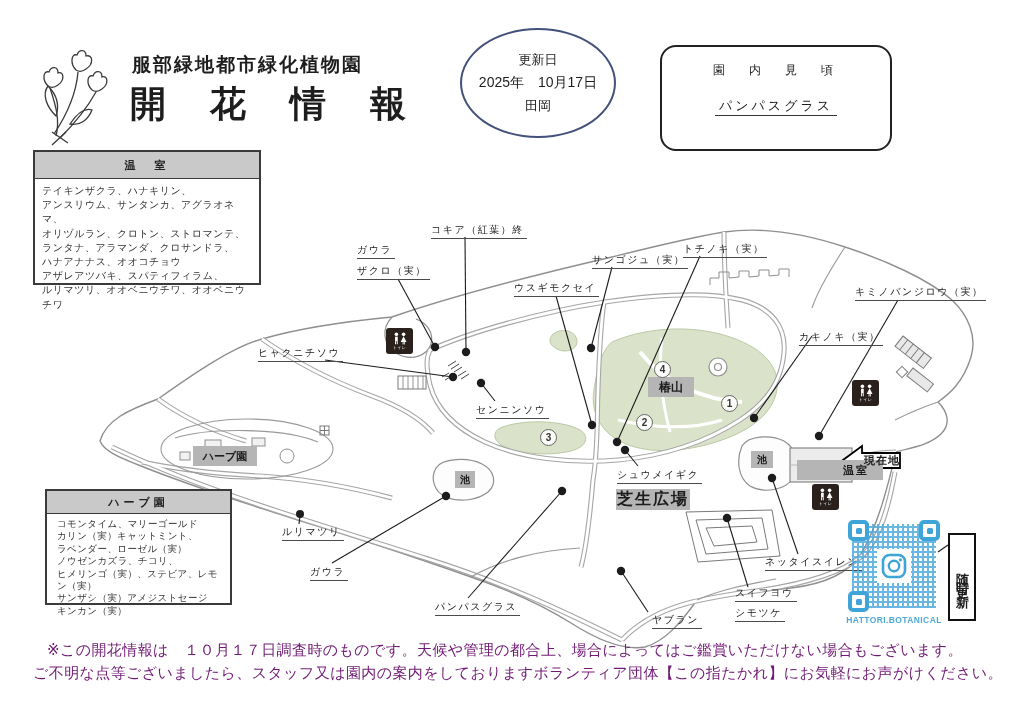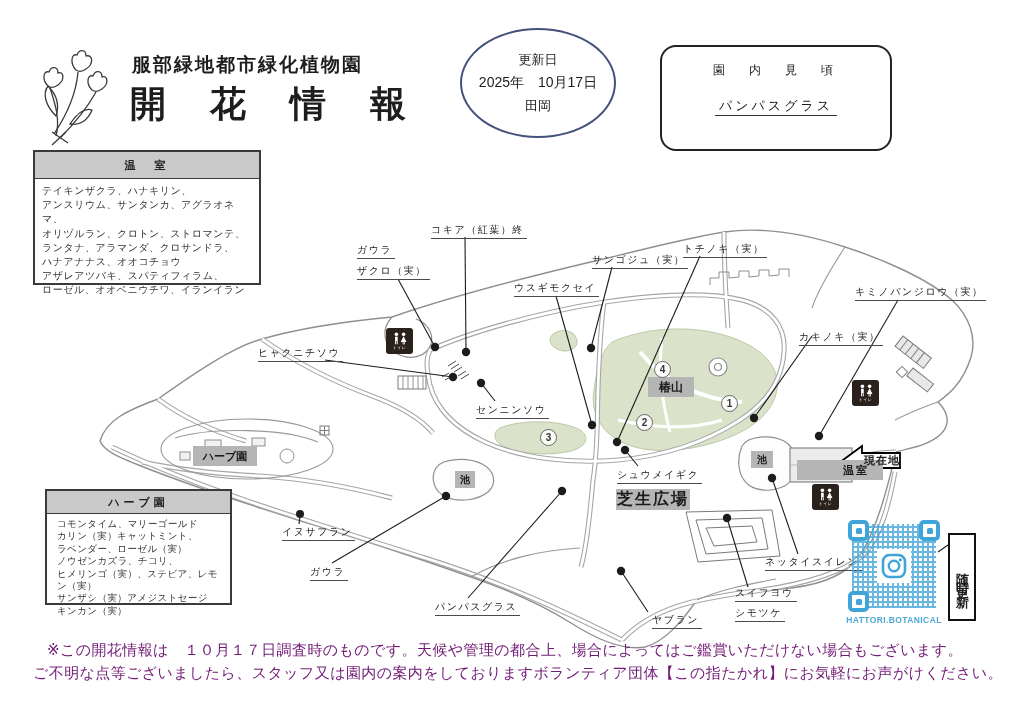--- a/index.html
+++ b/index.html
@@ -250,21 +250,21 @@
 
 <div class="abs plant-box gh-box">
   <div class="pb-head">温　室</div>
   <div class="pb-body">
     <div>テイキンザクラ、ハナキリン、</div>
     <div>アンスリウム、サンタンカ、アグラオネマ、</div>
     <div>オリヅルラン、クロトン、ストロマンテ、</div>
     <div>ランタナ、アラマンダ、クロサンドラ、</div>
     <div>ハナアナナス、オオコチョウ</div>
     <div>アザレアツバキ、スパティフィラム、</div>
-    <div>ローゼル、オオベニウチワ、イランイラン</div>
+    <div>ルリマツリ、オオベニウチワ、オオベニウチワ</div>
   </div>
 </div>
 
 <div class="abs plant-box herb-box">
   <div class="pb-head">ハーブ園</div>
   <div class="pb-body">
     <div>コモンタイム、マリーゴールド</div>
     <div>カリン（実）キャットミント、</div>
     <div>ラベンダー、ローゼル（実）</div>
     <div>ノウゼンカズラ、チコリ、</div>
@@ -278,21 +278,21 @@
 <span class="plabel" style="left:357px;top:264px;">ザクロ（実）</span>
 <span class="plabel" style="left:431px;top:223px;">コキア（紅葉）終</span>
 <span class="plabel" style="left:514px;top:281px;">ウスギモクセイ</span>
 <span class="plabel" style="left:592px;top:253px;">サンゴジュ（実）</span>
 <span class="plabel" style="left:683px;top:242px;">トチノキ（実）</span>
 <span class="plabel" style="left:855px;top:285px;">キミノバンジロウ（実）</span>
 <span class="plabel" style="left:799px;top:321px;margin-top:9px;">カキノキ（実）</span>
 <span class="plabel" style="left:258px;top:346px;">ヒャクニチソウ</span>
 <span class="plabel" style="left:476px;top:403px;">センニンソウ</span>
 <span class="plabel" style="left:617px;top:468px;">シュウメイギク</span>
-<span class="plabel" style="left:282px;top:525px;">イヌサフラン</span>
+<span class="plabel" style="left:282px;top:525px;">ルリマツリ</span>
 <span class="plabel" style="left:310px;top:565px;">ガウラ</span>
 <span class="plabel" style="left:435px;top:600px;">パンパスグラス</span>
 <span class="plabel" style="left:652px;top:613px;text-align:right;">ヤブラン</span>
 <span class="plabel" style="left:735px;top:586px;">スイフヨウ</span>
 <span class="plabel" style="left:735px;top:606px;">シモツケ</span>
 <span class="plabel" style="left:765px;top:555px;">ネッタイスイレン</span>
 
 <div class="glabel" style="left:648px;top:377px;width:46px;height:20px;font-size:12px;">椿山</div>
 <div class="glabel" style="left:616px;top:489px;width:74px;height:21px;font-size:16px;letter-spacing:2px;">芝生広場</div>
 <div class="glabel" style="left:193px;top:446px;width:64px;height:20px;font-size:11px;">ハーブ園</div>

